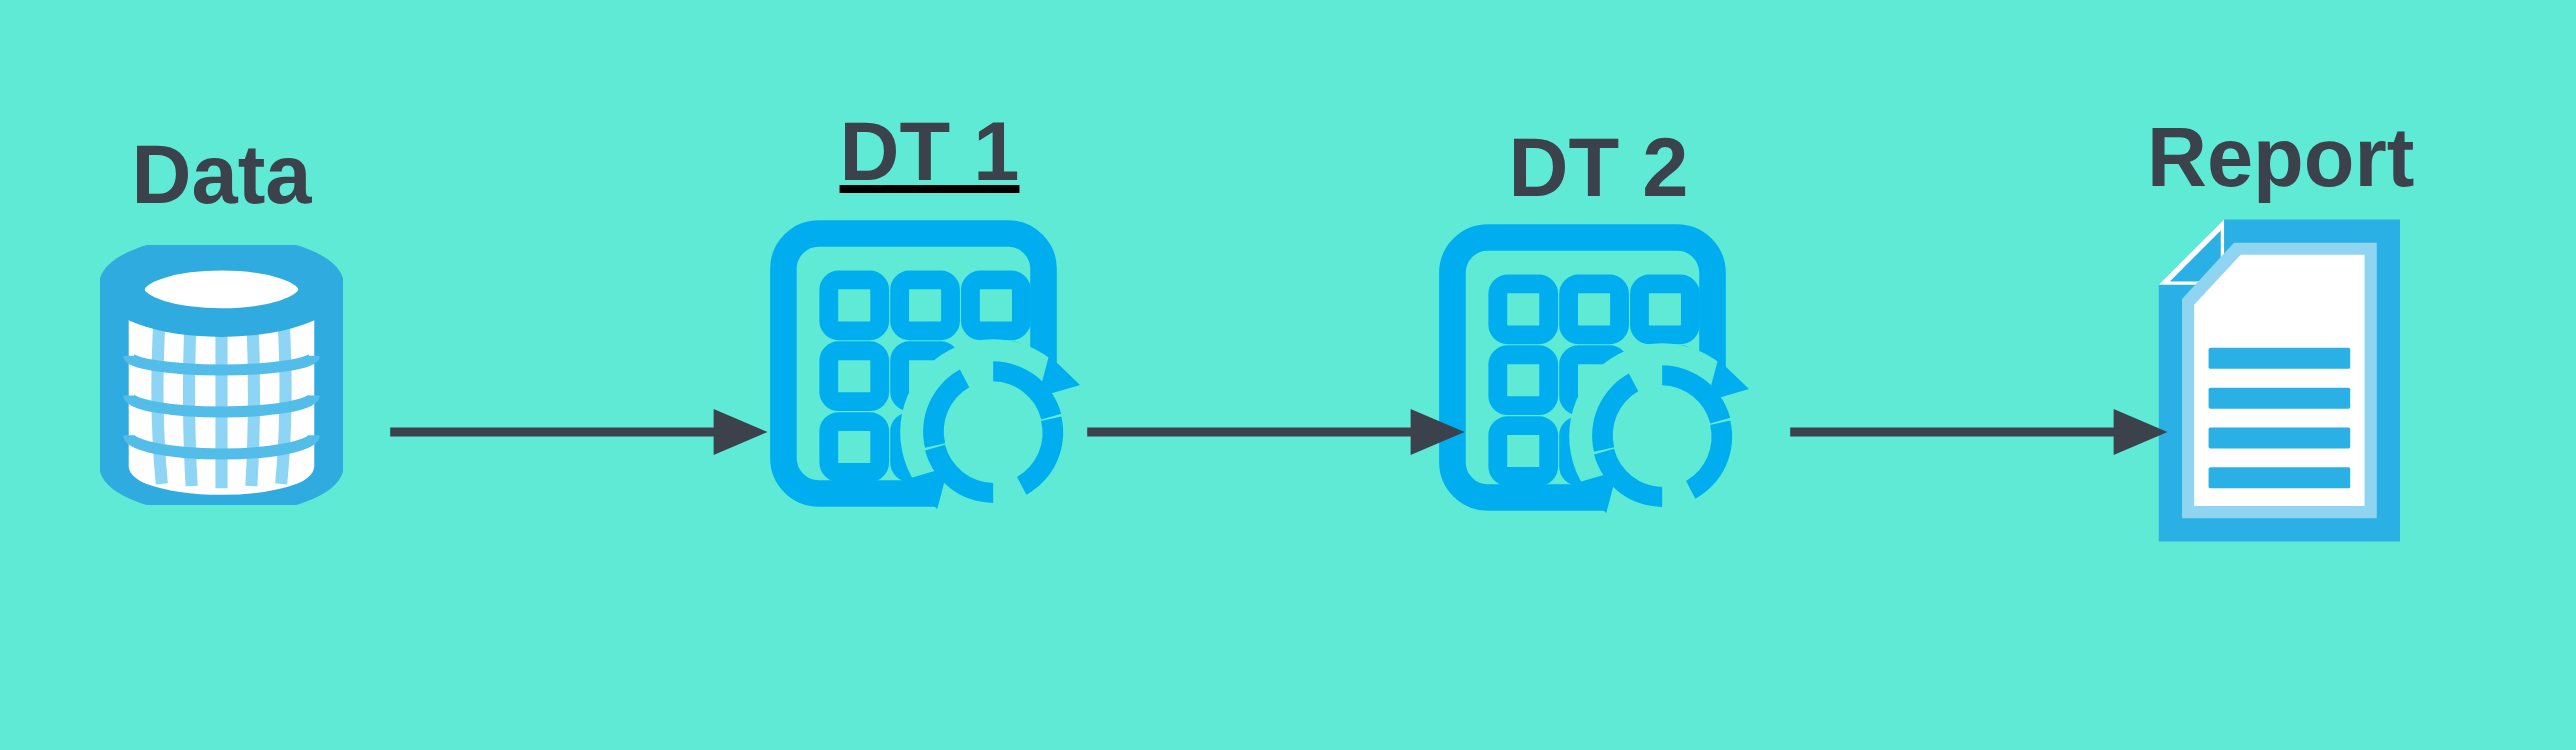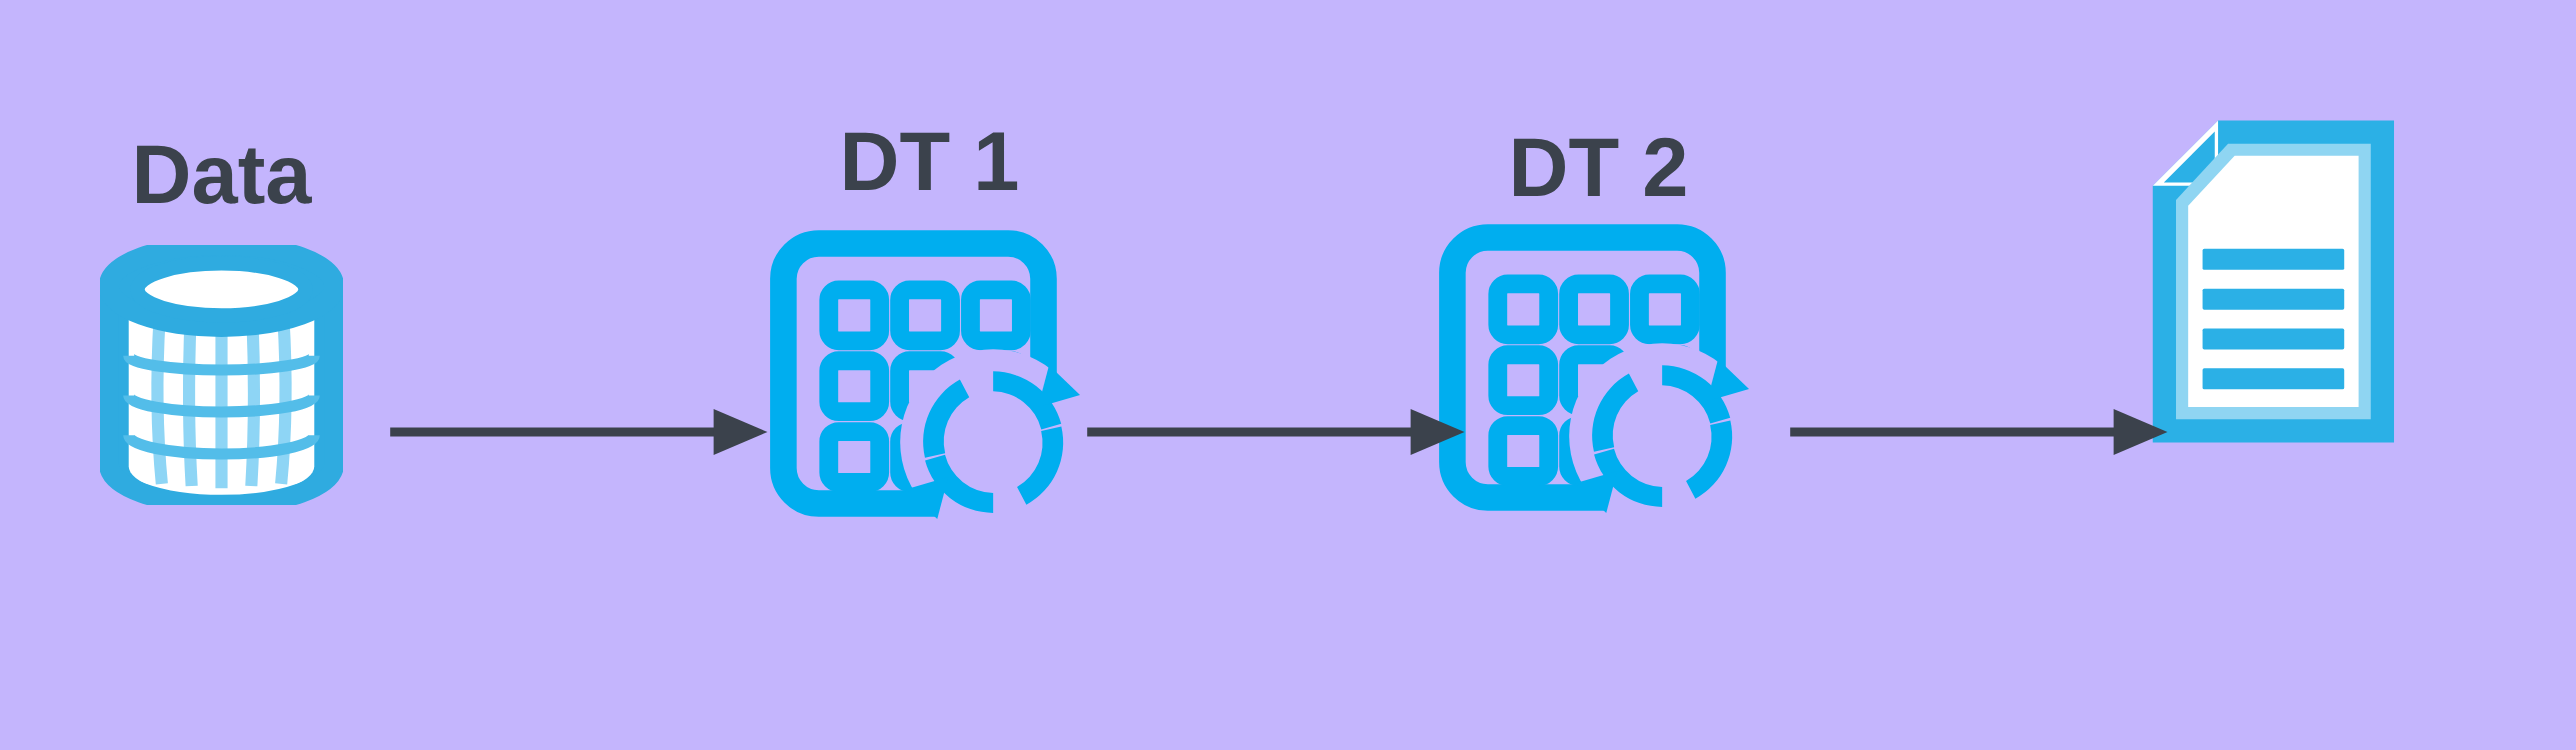--- a/index.html
+++ b/index.html
@@ -10,21 +10,21 @@
   body {
     width: 2576px;
     height: 750px;
     font-family: "Liberation Sans", sans-serif;
     overflow: hidden;
   }
   #stage {
     position: relative;
     width: 2576px;
     height: 750px;
-    background: #c4b5fd;
+    background: #5eead4;
   }
   .node {
     position: absolute;
     display: flex;
     flex-direction: column;
     align-items: center;
   }
   .node-label {
     font-family: "Liberation Sans", sans-serif;
     font-weight: bold;
@@ -36,21 +36,21 @@
     user-select: none;
   }
   .node-icon {
     display: block;
   }
   .connector {
     position: absolute;
   }
   
   #node-data      { left: 100px;  top: 133px; }
-  #node-dt1       { left: 769px; top: 120px; }
+  #node-dt1       { left: 769px; top: 110px; text-decoration: underline; }
   #node-dt2       { left: 1438px; top: 126px; }
   #node-report    { left: 2147px; top: 116px; }
 
   #node-data   .node-label { margin-bottom: 29px; }
   #node-dt1    .node-label { margin-bottom: 25.5px; }
   #node-dt2    .node-label { margin-bottom: 14px; }
   #node-report .node-label { margin-bottom: 15.5px; }
 
   #arrow-1 { left: 387px;  top: 399px; }
   #arrow-2 { left: 1084px; top: 399px; }
@@ -186,20 +186,21 @@
         <path d="M405,257 A128,128 0 0 0 283,352 L319,362 A92,92 0 0 1 405,293 Z" transform="rotate(-28 405 385)"></path>
         <path d="M506,246 L562,300 L486,322 Z"></path>
         <path d="M405,513 A128,128 0 0 1 282,418 L318,408 A92,92 0 0 0 405,477 Z"></path>
         <path d="M405,513 A128,128 0 0 0 527,418 L491,408 A92,92 0 0 1 405,477 Z" transform="rotate(-28 405 385)"></path>
         <path d="M304,524 L248,470 L324,448 Z"></path>
       </g>
     </svg>
   </div>
 
   <div class="node" id="node-report">
+    <div class="node-label">Report</div>
     <svg class="node-icon" width="255" height="332" viewBox="0 0 460 600" xmlns="http://www.w3.org/2000/svg">
 
       <path d="M128,8 L446,8 L446,590 L10,590 L10,126 Z" fill="#2bb0e6"></path>
 
       <path d="M10,126 L128,8 L128,126 Z" fill="#ffffff"></path>
       <path d="M30,120 L122,28 L122,120 Z" fill="#2bb0e6"></path>
 
       <path d="M146,50 L404,50 L404,548 L52,548 L52,152 Z" fill="#8fd5f2"></path>
 
       <path d="M158,72 L382,72 L382,526 L74,526 L74,162 Z" fill="#ffffff"></path>

